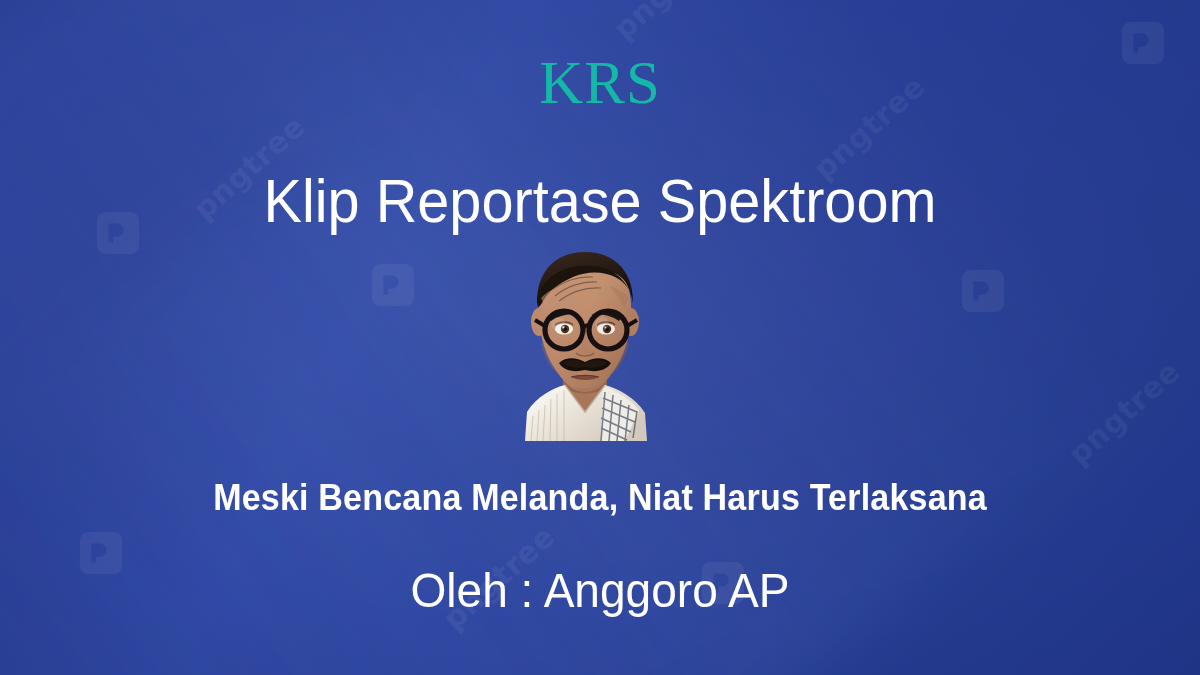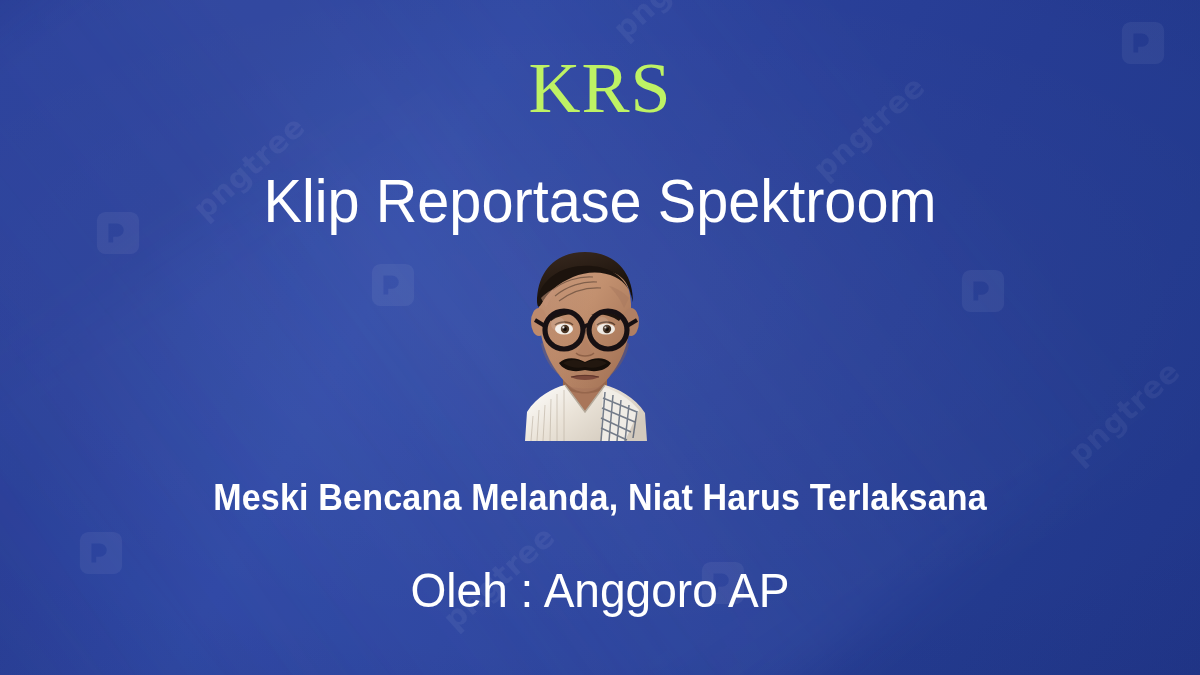--- a/index.html
+++ b/index.html
@@ -94,23 +94,23 @@
     position: absolute;
     inset: 0;
     text-align: center;
   }
   .title-krs {
     position: absolute;
     top: 52px;
     left: 0;
     right: 0;
     font-family: "Liberation Serif", "DejaVu Serif", serif;
-    font-size: 72px;
+    font-size: 61px;
     line-height: 1;
-    color: #bef264;
+    color: #14b8a6;
     letter-spacing: 1px;
   }
   .subtitle {
     position: absolute;
     top: 168px;
     left: 0;
     right: 0;
     font-family: "Liberation Sans Narrow", "Liberation Sans", sans-serif;
     font-size: 62px;
     line-height: 1.05;

